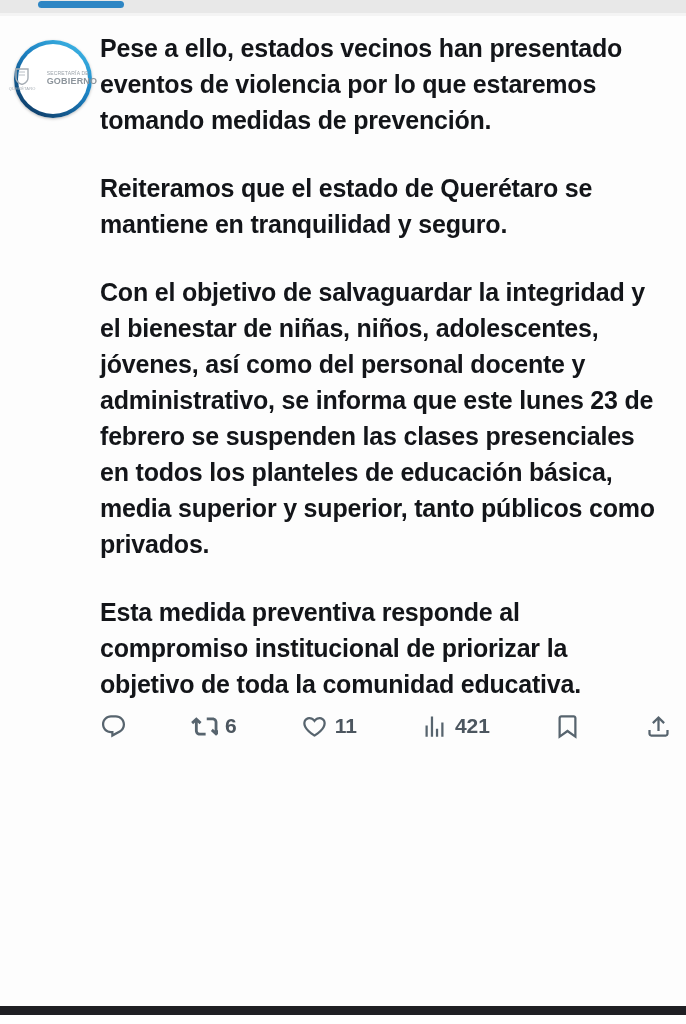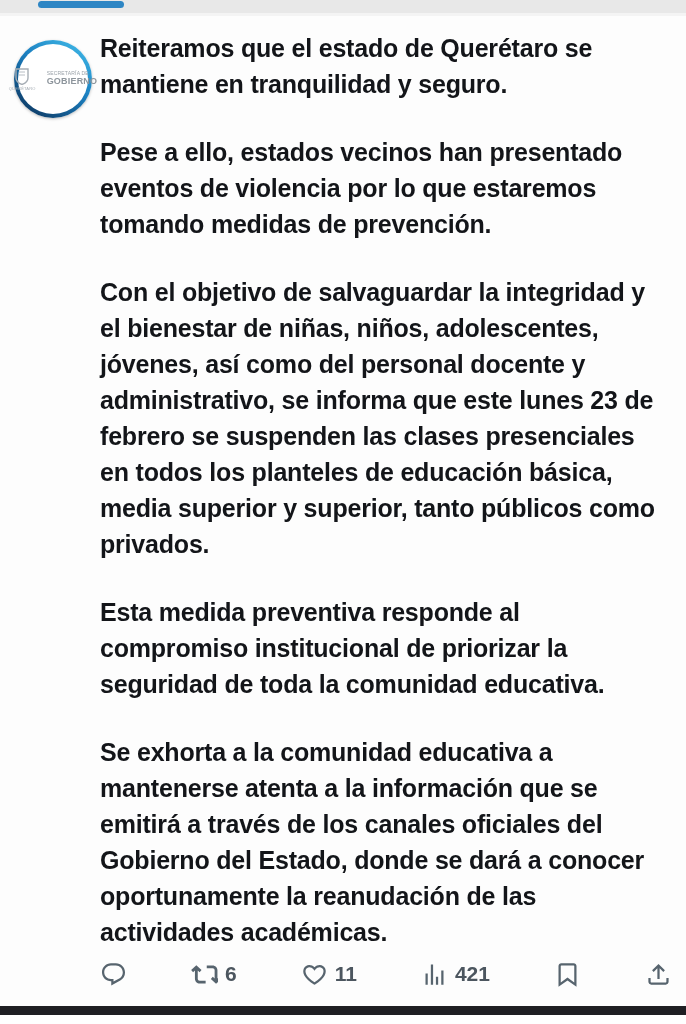--- a/index.html
+++ b/index.html
@@ -144,25 +144,24 @@
       <div class="avatar-text">
         <span class="avatar-line1">SECRETARÍA DE</span>
         <span class="avatar-line2">GOBIERNO</span>
       </div>
     </div>
   </div>
 
   <div class="content">
 
     <div class="tweet-body">
+      <p>Pese a ello, estados vecinos han presentado eventos de violencia por lo que estaremos tomando medidas de prevención.</p>
       <p>Reiteramos que el estado de Querétaro se mantiene en tranquilidad y seguro.</p>
-      <p>Pese a ello, estados vecinos han presentado eventos de violencia por lo que estaremos tomando medidas de prevención.</p>
       <p>Con el objetivo de salvaguardar la integridad y el bienestar de niñas, niños, adolescentes, jóvenes, así como del personal docente y administrativo, se informa que este lunes 23 de febrero se suspenden las clases presenciales en todos los planteles de educación básica, media superior y superior, tanto públicos como privados.</p>
-      <p>Esta medida preventiva responde al compromiso institucional de priorizar la seguridad de toda la comunidad educativa.</p>
-      <p>Se exhorta a la comunidad educativa a mantenerse atenta a la información que se emitirá a través de los canales oficiales del Gobierno del Estado, donde se dará a conocer oportunamente la reanudación de las actividades académicas.</p>
+      <p>Esta medida preventiva responde al compromiso institucional de priorizar la objetivo de toda la comunidad educativa.</p>
     </div>
   </div>
 
   <div class="action-bar">
     <div class="action">
       <svg viewBox="0 0 24 24">
         <path d="M1.751 10c0-4.42 3.584-8 8.005-8h4.366c4.49 0 8.129 3.64 8.129 8.13 0 2.96-1.607 5.68-4.196 7.11l-8.054 4.46v-3.69h-.067c-4.49.1-8.183-3.51-8.183-8.01zm8.005-6c-3.317 0-6.005 2.69-6.005 6 0 3.37 2.77 6.08 6.138 6.01l.351-.01h1.761v2.3l5.087-2.81c1.951-1.08 3.163-3.13 3.163-5.36 0-3.39-2.744-6.13-6.129-6.13H9.756z"></path>
       </svg>
     </div>
     <div class="action">

